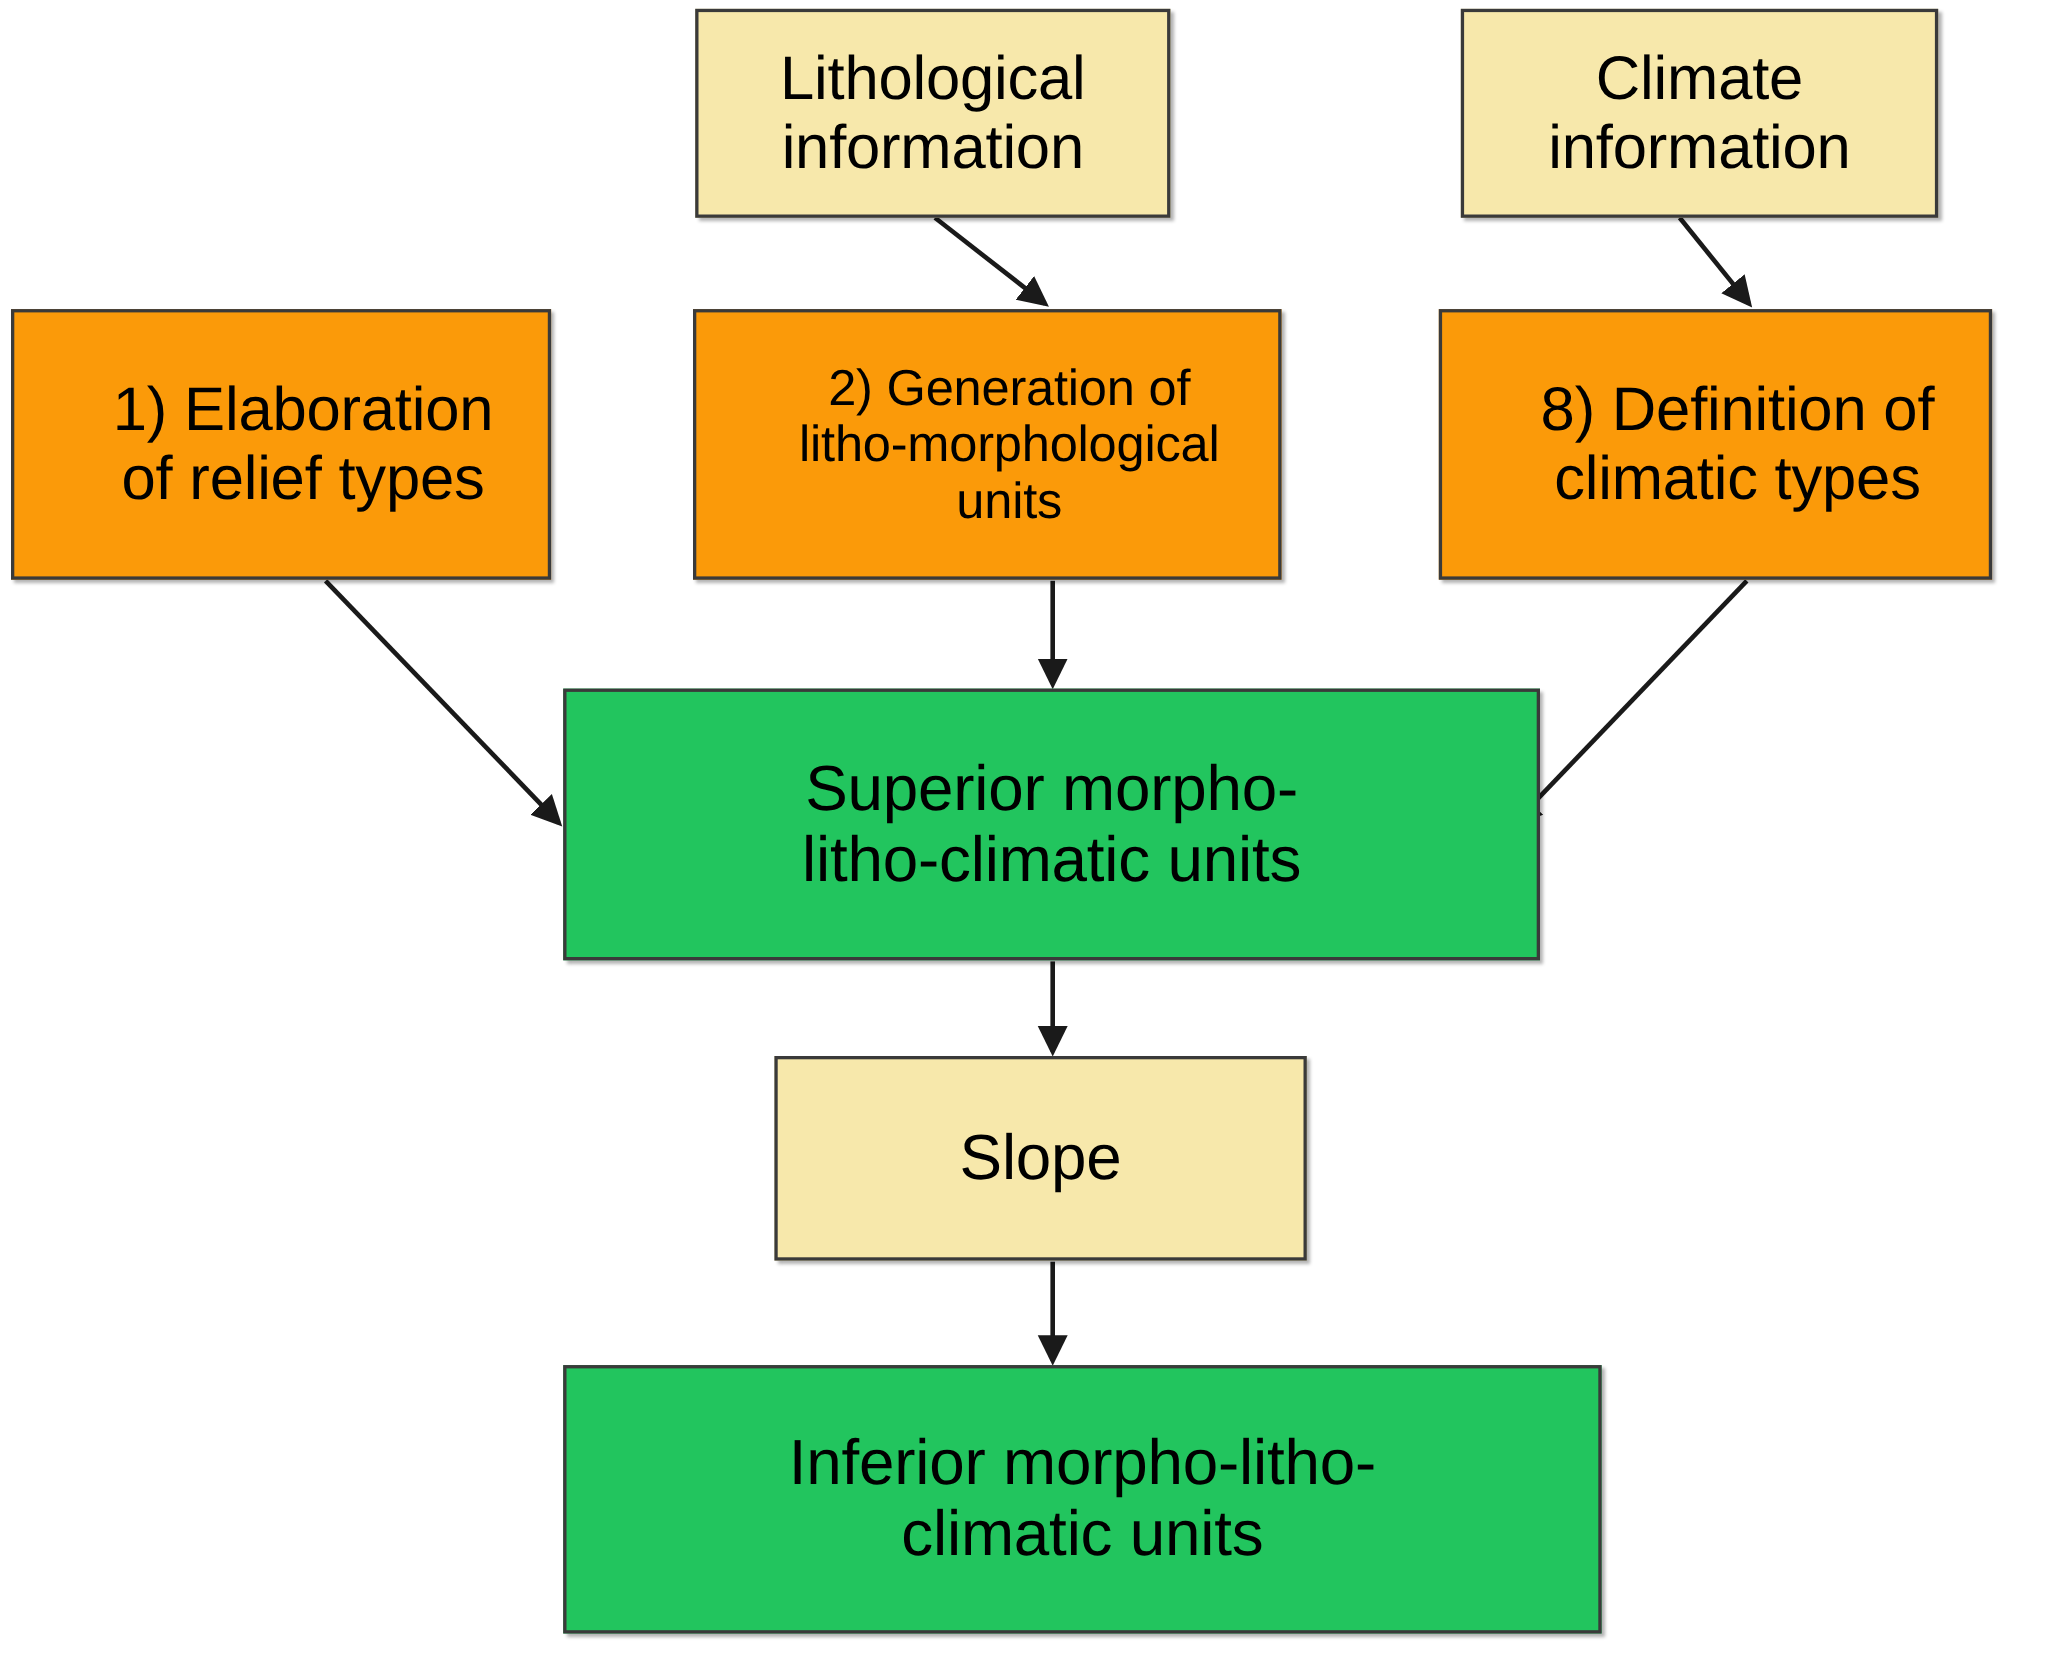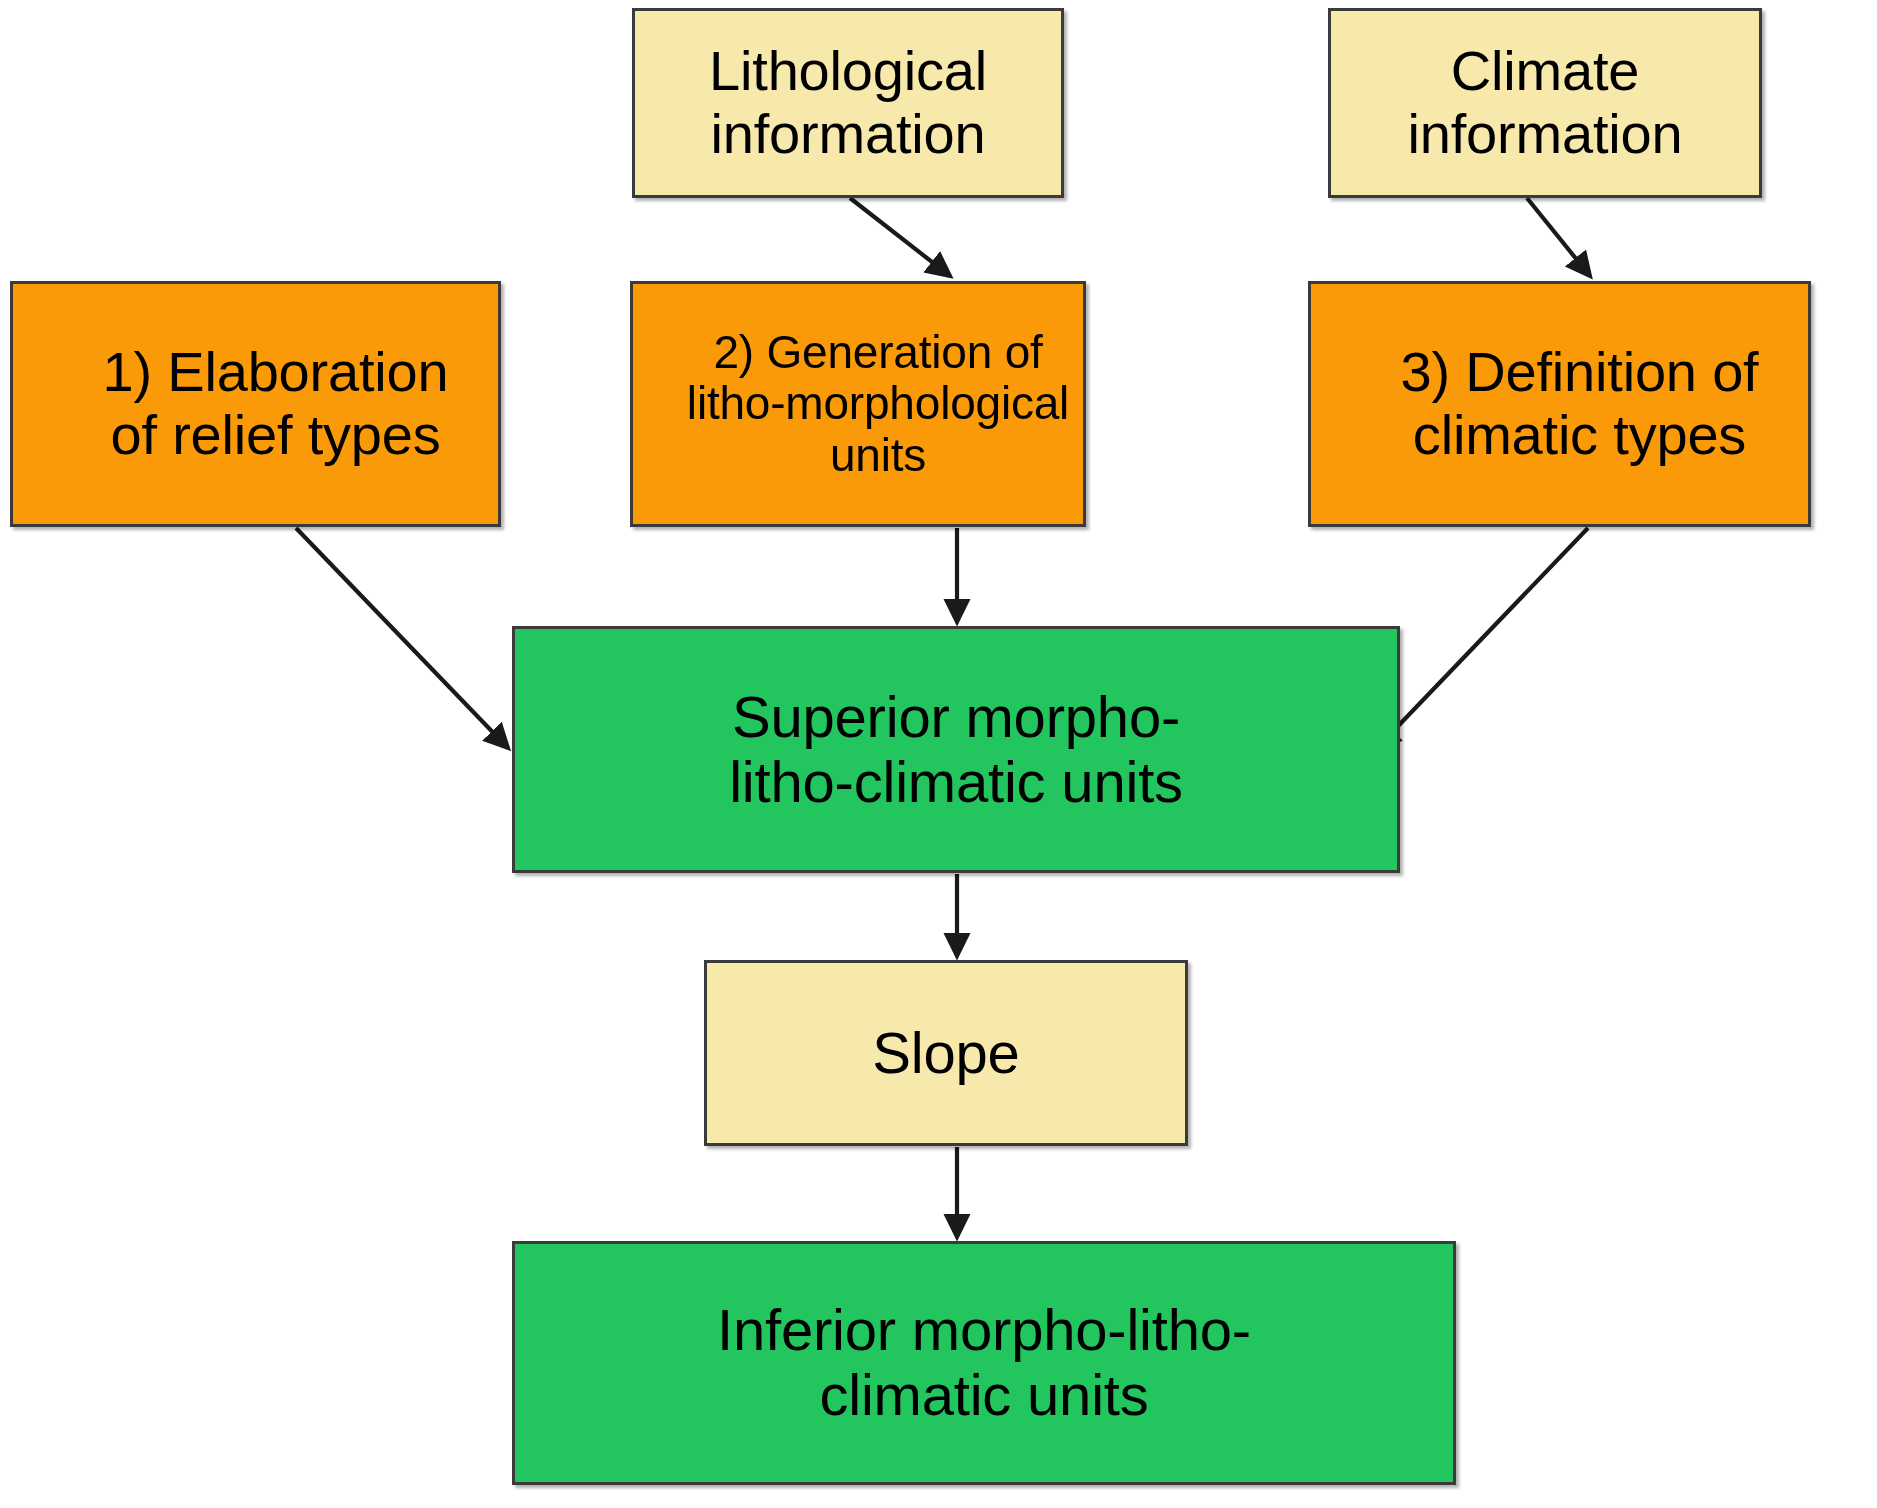--- a/index.html
+++ b/index.html
@@ -71,24 +71,24 @@
       </g>
   </svg>
 
   <div id="node-group">
       <div class="node n-input" style="left: 632px; top: 8px; width: 432px; height: 190px; font-size: 56px;"><span class="label">Lithological
 information</span></div>
       <div class="node n-input" style="left: 1308px; top: 8px; width: 434px; height: 190px; font-size: 56px; margin-left: 20px;"><span class="label">Climate
 information</span></div>
       <div class="node n-process" style="left: 10px; top: 281px; width: 491px; height: 246px; font-size: 56px;"><span class="label">1) Elaboration
 of relief types</span></div>
-      <div class="node n-process" style="left: 630px; top: 281px; width: 456px; height: 246px; font-size: 46px;"><span class="label">2) Generation of
+      <div class="node n-process" style="left: 630px; top: 281px; width: 535px; height: 246px; font-size: 46px;"><span class="label">2) Generation of
 litho-morphological
 units</span></div>
-      <div class="node n-process" style="left: 1308px; top: 281px; width: 503px; height: 246px; font-size: 56px;"><span class="label">3) Definition of
+      <div class="node n-process" style="left: 1308px; top: 281px; width: 503px; height: 246px; font-size: 56px;"><span class="label">8) Definition of
 climatic types</span></div>
       <div class="node n-output" style="left: 512px; top: 626px; width: 888px; height: 247px; font-size: 58px;"><span class="label">Superior morpho-
 litho-climatic units</span></div>
       <div class="node n-input" style="left: 704px; top: 960px; width: 484px; height: 186px; font-size: 58px;"><span class="label">Slope</span></div>
       <div class="node n-output" style="left: 512px; top: 1241px; width: 944px; height: 244px; font-size: 58px;"><span class="label">Inferior morpho-litho-
 climatic units</span></div>
     </div>
 
 </div>
 

